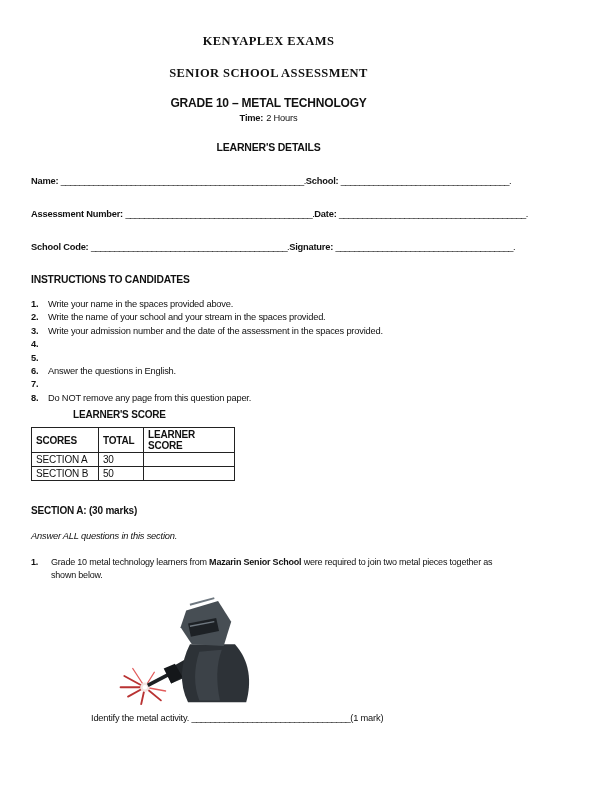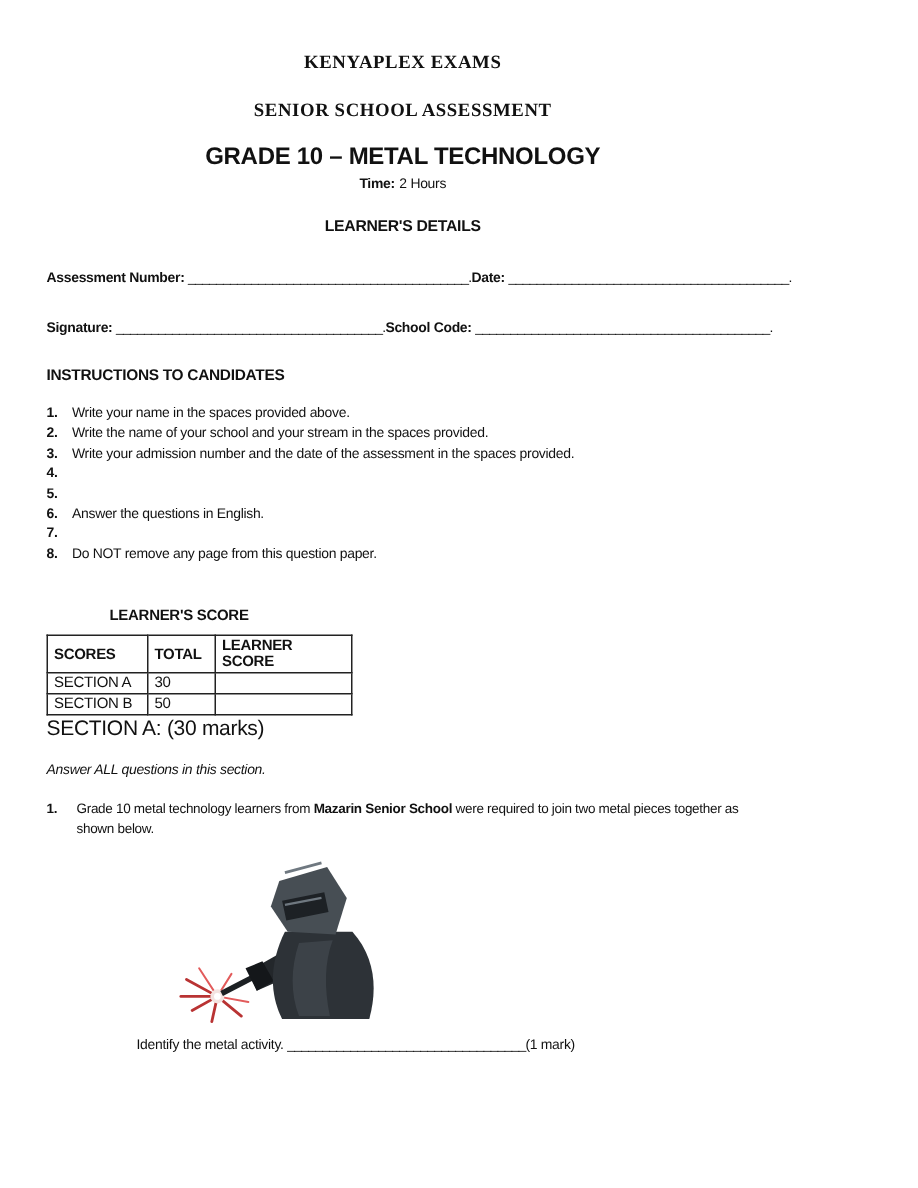--- a/index.html
+++ b/index.html
@@ -11,43 +11,43 @@
   .h-serif{font-family:"Liberation Serif","DejaVu Serif",serif;font-weight:bold;
            text-align:center;font-size:12.5px;letter-spacing:.4px;}
   .t1{margin:4px 0 0 0;}
   .t2,.t3,.t4{margin:17px 0 0 0;}
 
   
   .cond{font-family:"Liberation Sans",sans-serif;font-stretch:semi-condensed;letter-spacing:-.2px;}
   .center{text-align:center;}
   .bold{font-weight:bold;}
 
-  .subject{margin-top:15px;font-size:16px;font-weight:bold;}
+  .subject{margin-top:15px;font-size:12px;font-weight:bold;}
   .timeline{margin-top:3px;font-size:9.3px;}
   .timeline .val{margin-left:3px;font-weight:normal;}
 
   .details-heading{margin-top:18px;font-size:10.5px;font-weight:bold;}
 
   .form-row{display:flex;justify-content:space-between;margin-top:23px;
             font-size:9.3px;white-space:nowrap;}
   .form-row .lbl{font-weight:bold;}
   .form-row .blank{font-weight:normal;letter-spacing:-.5px;}
 
   .instr-heading{margin-top:22px;font-size:10.3px;font-weight:bold;}
   .instr-list{margin-top:13px;}
   .instr-item{display:flex;font-size:9.3px;line-height:13.4px;}
   .instr-item .num{width:17px;font-weight:bold;flex:0 0 17px;}
 
-  .score-heading{margin-top:29px;margin-left:42px;font-size:10px;font-weight:bold;}
+  .score-heading{margin-top:4px;margin-left:42px;font-size:10px;font-weight:bold;}
   table.score{border-collapse:collapse;margin-top:7px;font-size:10px;}
   table.score th,table.score td{border:1px solid #222;padding:1px 4px;text-align:left;}
   table.score th{font-weight:bold;}
   .col-scores{width:58px;} .col-total{width:36px;} .col-learner{width:82px;}
 
-  .sectionA-heading{margin-top:0;font-size:14px;font-weight:normal;}
+  .sectionA-heading{margin-top:24px;font-size:10px;font-weight:bold;}
   .sectionA-note{margin-top:15px;font-size:9.3px;font-style:italic;}
 
   .q1{display:flex;margin-top:15px;font-size:9px;line-height:12.5px;}
   .q1 .num{width:20px;flex:0 0 20px;font-weight:bold;}
 
   .figure{margin:5px 0 0 78px;width:160px;height:120px;}
   .identify{margin:3px 0 0 60px;font-size:9.3px;white-space:nowrap;}
   .identify .blank{letter-spacing:-.5px;}
 </style>
 </head>
@@ -59,26 +59,30 @@
   <div class="h-serif t3">SENIOR SCHOOL ASSESSMENT</div>
 
   <div class="cond center subject">GRADE 10 – METAL TECHNOLOGY</div>
   <div class="cond center timeline">
     <span class="bold">Time:</span><span class="val">2 Hours</span>
   </div>
 
   <div class="cond center details-heading">LEARNER'S DETAILS</div>
 
   <div class="cond form-row">
+    <span><span class="lbl">Name: </span><span class="blank">____________________________________________________.</span></span>
+    <span><span class="lbl"> School: </span><span class="blank">____________________________________.</span></span>
+  </div>
+  <div class="cond form-row">
     <span><span class="lbl">Assessment Number: </span><span class="blank">________________________________________.</span></span>
     <span><span class="lbl"> Date: </span><span class="blank">________________________________________.</span></span>
   </div>
   <div class="cond form-row">
+    <span><span class="lbl">School Code: </span><span class="blank">__________________________________________.</span></span>
     <span><span class="lbl"> Signature: </span><span class="blank">______________________________________.</span></span>
-    <span><span class="lbl">School Code: </span><span class="blank">__________________________________________.</span></span>
   </div>
 
   <div class="cond instr-heading">INSTRUCTIONS TO CANDIDATES</div>
 
   <div class="instr-list">
     <div class="cond instr-item">
         <span class="num">1.</span>
         <span>Write your name in the spaces provided above.</span>
       </div>
     <div class="cond instr-item">

